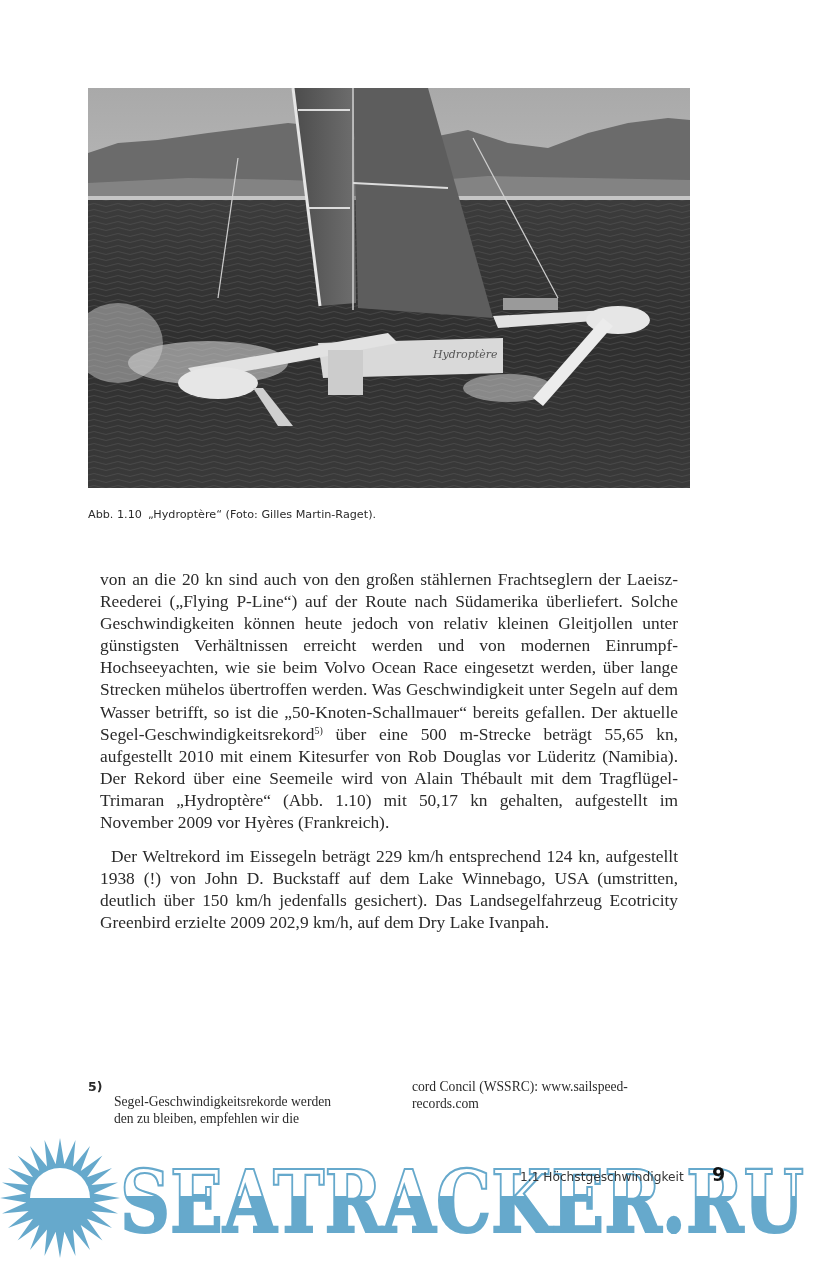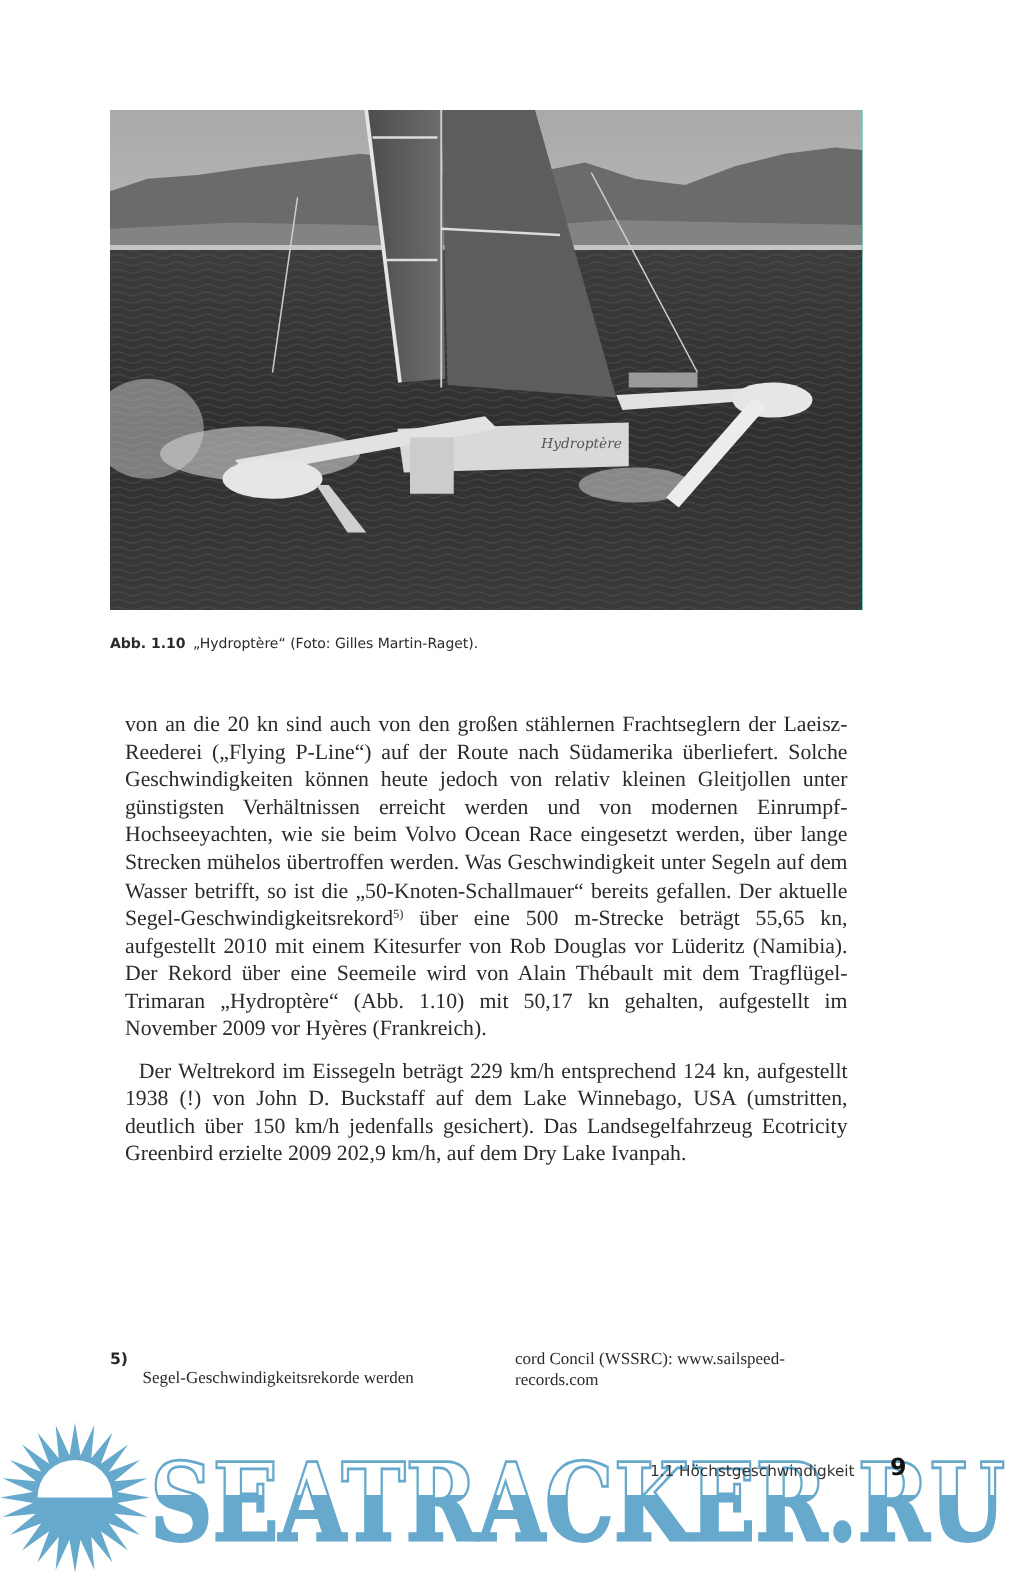--- a/index.html
+++ b/index.html
@@ -15,34 +15,34 @@
       font-family: "Liberation Serif", "DejaVu Serif", serif;
       color: #2a2a2a;
     }
     .photo {
       position: absolute;
       left: 88px;
       top: 88px;
       width: 602px;
       height: 400px;
       overflow: hidden;
-      background: #14b8a6;
+      background: #f9a8d4;
     }
     .photo svg { display: block; }
     .caption {
       position: absolute;
       left: 88px;
       top: 508px;
       font-family: "DejaVu Sans", "Liberation Sans", sans-serif;
       font-size: 11.2px;
       color: #2b2b2b;
       white-space: nowrap;
     }
     .caption .label {
-      font-weight: bold;
+      font-weight: normal;
       margin-right: 6px;
     }
     .body-text {
       position: absolute;
       left: 88px;
       top: 556px;
       width: 602px;
       font-size: 17.4px;
       line-height: 22.1px;
       text-align: justify;
@@ -184,20 +184,21 @@
 
 <div class="body-text">
   <p><span>von an die 20 kn sind auch von den großen stählernen Frachtseglern der Laeisz-Reederei („Flying P-Line“) auf der Route nach Südamerika überliefert. Solche Geschwindigkeiten können heute jedoch von relativ kleinen Gleitjollen unter günstigsten Verhältnissen erreicht werden und von modernen Einrumpf-Hochseeyachten, wie sie beim Volvo Ocean Race eingesetzt werden, über lange Strecken mühelos übertroffen werden. Was Geschwindigkeit unter Segeln auf dem Wasser betrifft, so ist die „50-Knoten-Schallmauer“ bereits gefallen. Der aktuelle Segel-Geschwindigkeitsrekord</span><sup>5)</sup><span> über eine 500 m-Strecke beträgt 55,65 kn, aufgestellt 2010 mit einem Kitesurfer von Rob Douglas vor Lüderitz (Namibia). Der Rekord über eine Seemeile wird von Alain Thébault mit dem Tragflügel-Trimaran „Hydroptère“ (Abb. 1.10)  mit 50,17 kn gehalten, aufgestellt im November 2009 vor Hyères (Frankreich).</span></p>
   <p class="indent">Der Weltrekord im Eissegeln beträgt 229 km/h entsprechend 124 kn, aufgestellt 1938 (!) von John D. Buckstaff auf dem Lake Winnebago, USA (umstritten, deutlich über 150 km/h jedenfalls gesichert). Das Landsegelfahrzeug Ecotricity Greenbird erzielte 2009 202,9 km/h, auf dem Dry Lake Ivanpah.</p>
 </div>
 
 <div class="footnotes">
   <span class="fn-num">5)</span>
   <div class="fn-col1">
     <span class="fn-line">Segel-Geschwindigkeitsrekorde werden</span>
+    <span class="fn-line">den zu bleiben, empfehlen wir die</span>
   </div>
   <div class="fn-col2">
     <span class="fn-line">cord Concil (WSSRC): www.sailspeed-</span>
     <span class="fn-line">records.com</span>
   </div>
 </div>
 
 <div class="watermark">
   <svg width="814" height="128" viewBox="0 0 814 128">
     <defs>

